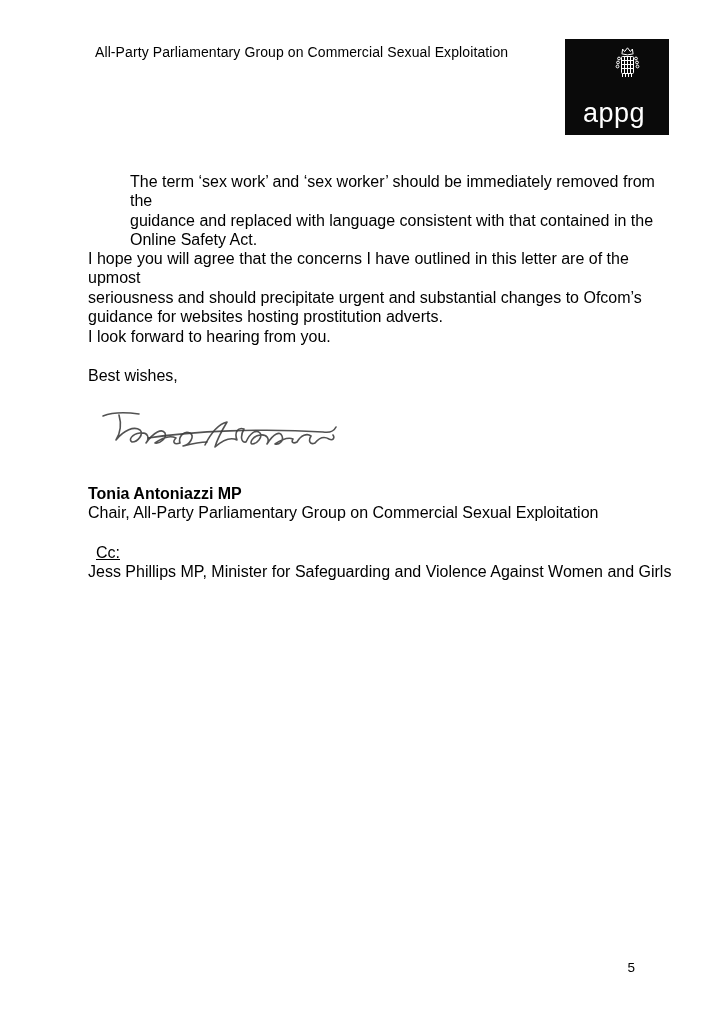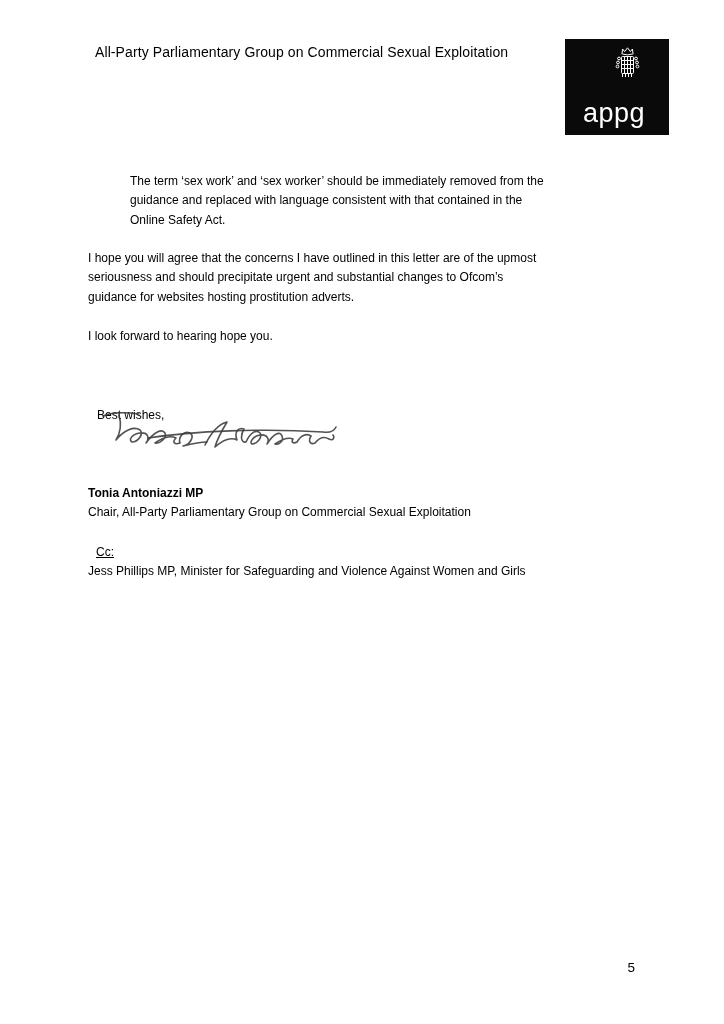--- a/index.html
+++ b/index.html
@@ -51,29 +51,29 @@
     bottom: 8px;
     text-align: center;
     color: var(--logo-fg);
     font-size: 27px;
     font-weight: 400;
     letter-spacing: 0.5px;
     line-height: 1;
   }
   .para {
     position: absolute;
-    font-size: 12px;
+    font-size: 16px;
     line-height: 19.4px;
     white-space: pre-line;
     color: var(--text);
   }
   .quote      { left: 130px; top: 172px; width: 530px; }
   .p1         { left: 88px;  top: 249px; width: 560px; }
   .p2         { left: 88px;  top: 327px; width: 560px; }
-  .valediction{ left: 97px;  top: 366px; width: 560px; margin-top: 40px; }
+  .valediction{ left: 88px;  top: 366px; width: 560px; }
   .signature {
     position: absolute;
     left: 93px;
     top: 402px;
     width: 252px;
     height: 50px;
   }
   .signature path {
     fill: none;
     stroke: var(--ink);
@@ -125,21 +125,21 @@
   </div>
 
   <p class="para quote">The term ‘sex work’ and ‘sex worker’ should be immediately removed from the
 guidance and replaced with language consistent with that contained in the
 Online Safety Act.</p>
 
   <p class="para p1">I hope you will agree that the concerns I have outlined in this letter are of the upmost
 seriousness and should precipitate urgent and substantial changes to Ofcom’s
 guidance for websites hosting prostitution adverts.</p>
 
-  <p class="para p2">I look forward to hearing hope you.</p>
+  <p class="para p2">I look forward to hearing from you.</p>
 
   <p class="para valediction">Best wishes,</p>
 
   <svg class="signature" viewBox="0 0 252 50" xmlns="http://www.w3.org/2000/svg">
 
     <path d="M10,14 C20,10 32,10 46,12 M26,13 C28,20 28,30 23,38
              C31,28 41,24 47,28 C51,32 45,40 39,40 C35,38 39,32 47,31
              C55,30 57,36 53,41 C61,30 69,26 72,31 C74,36 67,42 62,41
              C69,36 77,33 83,36 C79,40 81,43 87,41 C85,35 91,28 97,31
              C102,34 97,43 90,44 C98,42 107,40 114,40"></path>

